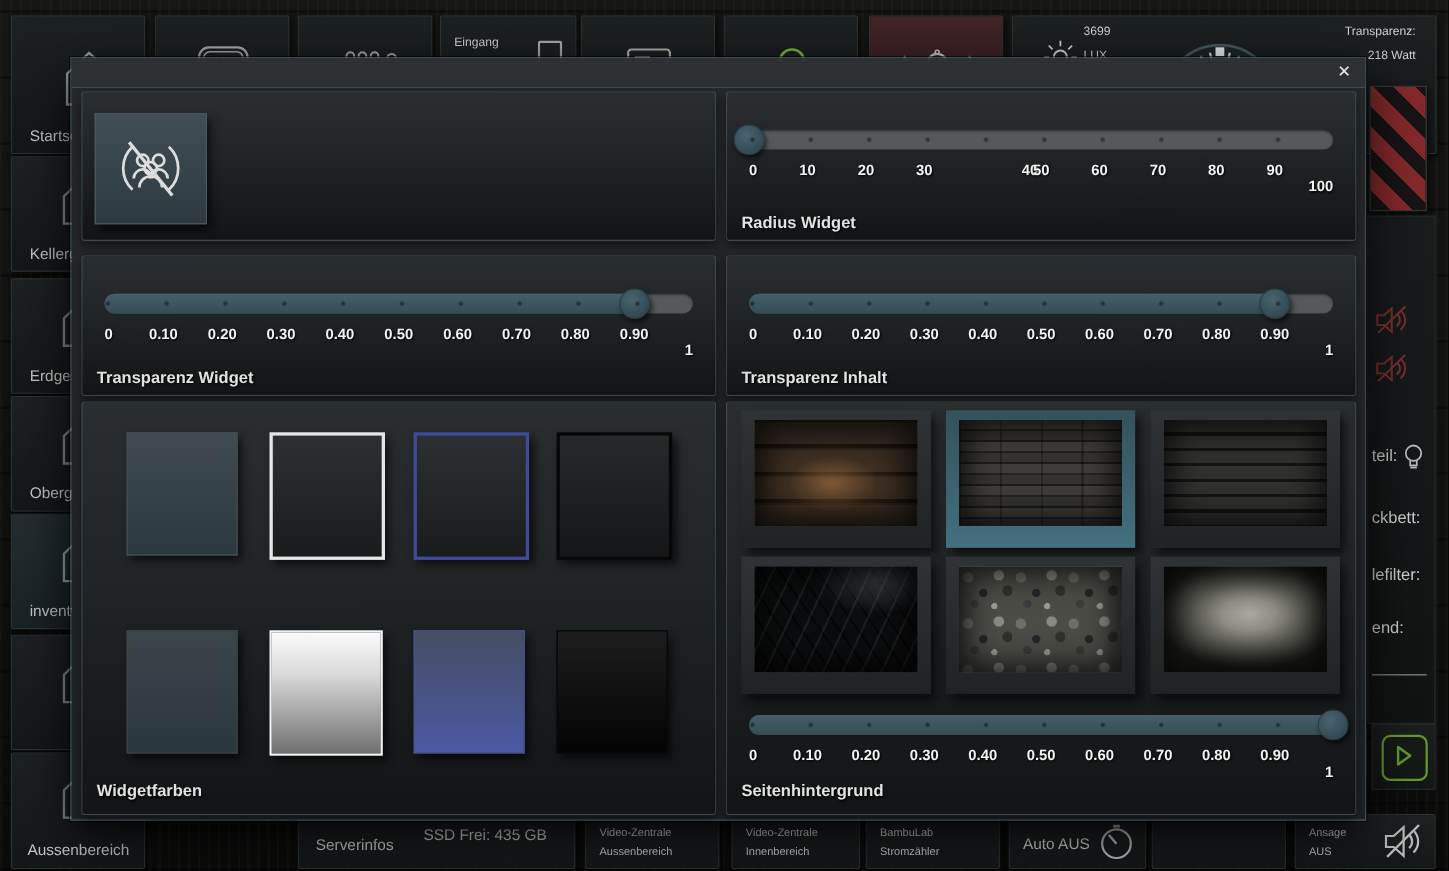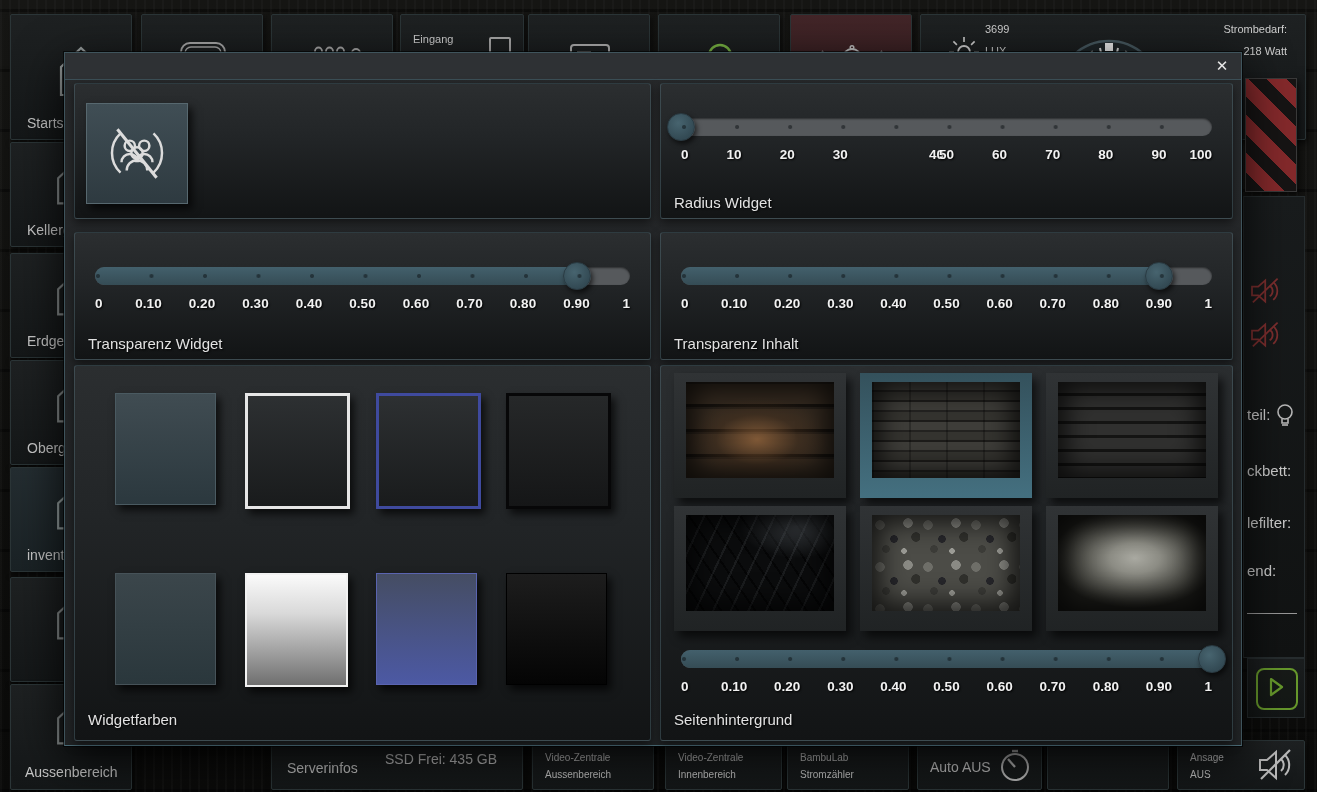--- a/index.html
+++ b/index.html
@@ -32,36 +32,36 @@
   
   .modal{position:absolute;left:64px;top:52px;width:1176px;height:692px;
     background:linear-gradient(180deg,#27292b,#202325);
     border:1px solid #3f545c;border-bottom-color:#4a6a75;
     box-shadow:0 14px 45px rgba(0,0,0,.85), 0 0 0 1px rgba(0,0,0,.6);}
   .modal-header{position:absolute;left:0;top:0;right:0;height:26px;background:#2e3134;border-bottom:1px solid #3c4f57;}
   .close-x{position:absolute;right:8px;top:3px;width:22px;height:20px;color:#e8e8e8;font-size:15px;
     text-align:center;line-height:20px;cursor:pointer;}
   .panel{position:absolute;background:linear-gradient(180deg,#2b2e30 0%,#222527 40%,#121415 100%);
     border:1px solid rgba(92,124,134,.38);border-radius:3px;box-shadow:0 4px 10px rgba(0,0,0,.5);}
-  .panel-label{position:absolute;left:13px;font-size:15px;color:#e2e2e2;text-shadow:1px 1px 2px #000;}
+  .panel-label{position:absolute;left:13px;font-size:15px;color:#e2e2e2;text-shadow:1px 1px 2px #000;font-weight:bold;}
   
   .slider{position:absolute;left:20px;right:20px;height:18px;}
   .track{position:absolute;inset:0;background:#56595c;border-radius:9px;box-shadow:inset 0 1px 2px rgba(0,0,0,.5);}
   .track::after{content:'';position:absolute;inset:0;border-radius:9px;
     background-image:radial-gradient(circle at 3px 50%, rgba(12,17,20,.5) 1.5px, rgba(0,0,0,0) 2.5px);
     background-size:10% 100%;}
   .fill{position:absolute;left:0;top:0;bottom:0;background:linear-gradient(180deg,#43606c,#354c55);border-radius:9px;}
   .handle{position:absolute;top:50%;width:26px;height:26px;border-radius:50%;
     background:radial-gradient(circle at 40% 35%,#47646f,#334a54 70%);
     border:1px solid #2a3b43;box-shadow:2px 3px 5px rgba(0,0,0,.6);transform:translate(-50%,-50%);}
   .ticks{position:absolute;left:20px;right:20px;height:18px;}
   .ticks span{position:absolute;top:0;transform:translateX(-50%);font-size:13.5px;font-weight:bold;color:#f2f2f2;
     text-shadow:1px 1px 2px #000;white-space:nowrap;}
   .ticks .t-first{left:0;transform:none;}
-  .ticks .t-last{right:0;transform:none;}
+  .ticks .t-last{right:0;transform:none;margin-top:15px;}
   
   .wbtn{position:absolute;left:11px;top:19px;width:100px;height:99px;
     background:linear-gradient(180deg,#4150567,#2f3b41);
     background:linear-gradient(180deg,#404e55,#2e3a40);
     border:1px solid #57686f;box-shadow:4px 5px 8px rgba(0,0,0,.7);}
   
   .sw{position:absolute;width:99px;height:110px;box-shadow:4px 5px 8px rgba(0,0,0,.7);}
   .sw1{background:linear-gradient(180deg,#404c52,#2b383e);border:1px solid #4a5a61;}
   .sw2{background:linear-gradient(180deg,#2d3032,#191b1c);border:3px solid #e6e6e6;}
   .sw3{background:linear-gradient(180deg,#2d3032,#191b1c);border:3px solid #3f4a9e;}
@@ -204,21 +204,21 @@
             <line x1="43" y1="15" x2="44.3" y2="20.9"></line>
             <line x1="61" y1="15" x2="59.7" y2="20.9"></line>
             <line x1="69.5" y1="18" x2="66.9" y2="23.4"></line>
             <line x1="77.2" y1="22.9" x2="73.4" y2="27.6"></line>
             <line x1="83.5" y1="29.4" x2="78.8" y2="33.1"></line>
             <line x1="88.5" y1="37.7" x2="83" y2="40.2"></line>
           </g>
           <rect x="48" y="10" width="8" height="8" fill="#e8e8e8"></rect>
         </svg>
     </span>
-    <span class="toptext" style="right:18px;top:8px;">Strombedarf:</span>
+    <span class="toptext" style="right:18px;top:8px;">Transparenz:</span>
     <span class="toptext" style="right:18px;top:30px;">218 Watt</span>
   </div>
 
   <div class="tile" style="left:10px;top:142px;width:120px;height:103px;">
     <span class="cicon" style="left:40px;top:12px;">
       <svg width="50" height="52" viewBox="0 0 56 58">
           <path d="M8 54 V26 L28 7 L48 26 V54 H33 V37 H23 V54 Z" fill="none" stroke="#8a9090" stroke-width="2.4"></path>
         </svg>
     </span>
     <span class="tile-label" style="left:16px;">Kellerg</span>

